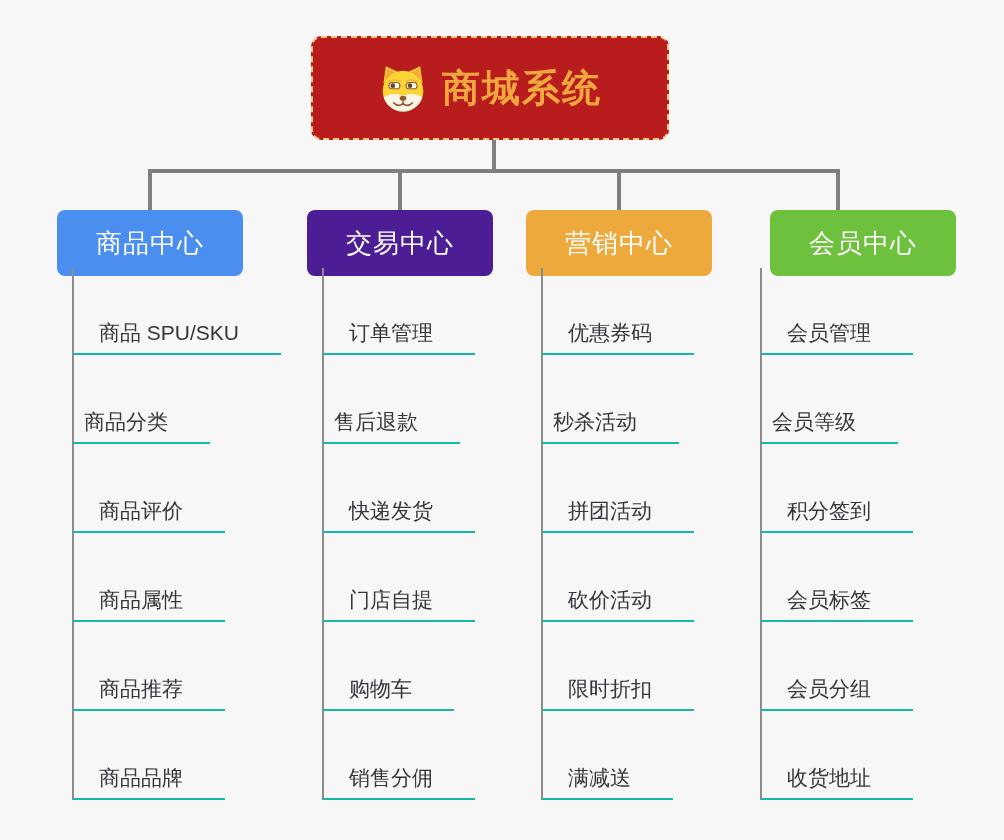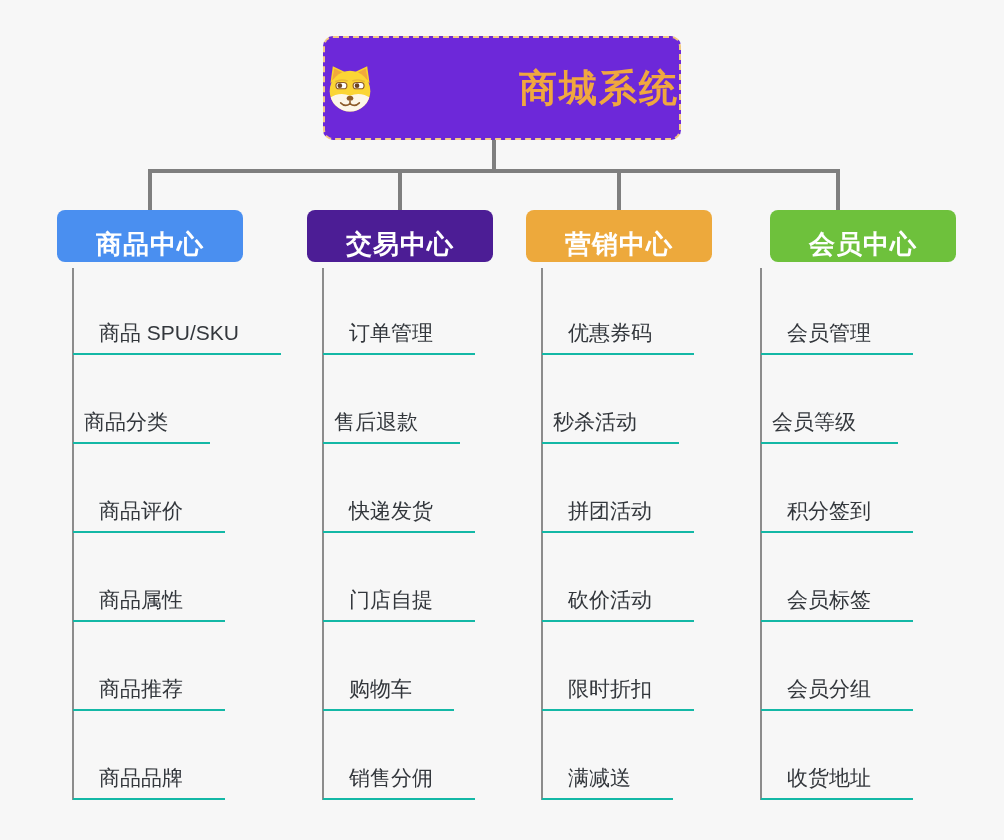--- a/index.html
+++ b/index.html
@@ -6,24 +6,24 @@
   body{
     width:1004px;height:840px;
     background:#f7f7f7;
     font-family:"Liberation Sans","DejaVu Sans",sans-serif;
     overflow:hidden;
   }
   .stage{position:relative;width:1004px;height:840px;}
 
   
   .root-node{
-    position:absolute;left:323px;top:36px;width:358px;height:104px;
-    background:#6d28d9;border:2px dashed #f3c982;border-radius:10px;
+    position:absolute;left:311px;top:36px;width:358px;height:104px;
+    background:#b91c1c;border:2px dashed #f3c982;border-radius:10px;
     box-sizing:border-box;
-    display:flex;align-items:center;justify-content:space-between;gap:14px;
+    display:flex;align-items:center;justify-content:center;gap:14px;
   }
   .root-title{
     font-size:38px;font-weight:600;color:#f0a73f;letter-spacing:2px;
     line-height:1;
   }
   .dog-icon{width:50px;height:50px;flex:0 0 auto;}
 
   
   .connector{position:absolute;background:#7f7f7f;}
   .root-trunk{left:492px;top:140px;width:4px;height:29px;}
@@ -35,24 +35,24 @@
   .drop-3{left:836px;}
 
   
   .column{position:absolute;top:210px;width:320px;}
   .col-0{left:57px;}
   .col-1{left:307px;}
   .col-2{left:526px;}
   .col-3{left:745px;}
 
   .branch-box{
-    position:absolute;left:0;top:0;width:186px;height:52px;
+    position:absolute;left:0;top:0;width:186px;height:66px;
     border-radius:8px;
-    display:flex;align-items:flex-end;justify-content:center;
-    color:#ffffff;font-size:26px;font-weight:700;letter-spacing:1px;
+    display:flex;align-items:center;justify-content:center;
+    color:#ffffff;font-size:26px;font-weight:400;letter-spacing:1px;
     box-sizing:border-box;
     cursor:default;
   }
   .trunk{
     position:absolute;left:15px;top:58px;width:2px;height:532px;
     background:#8c8c8c;
   }
   .leaf{
     position:absolute;left:16px;height:44px;
     border-bottom:2px solid #14b8a6;

